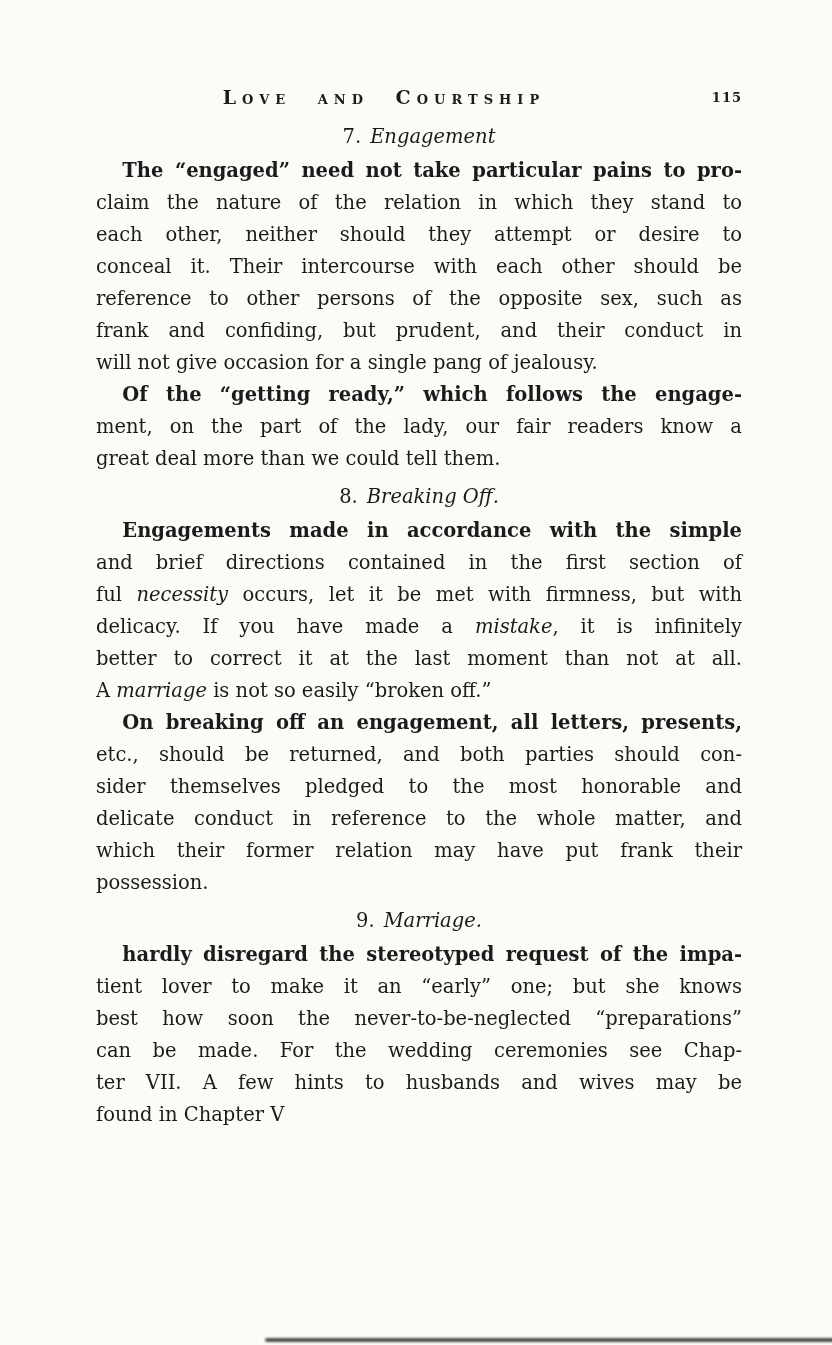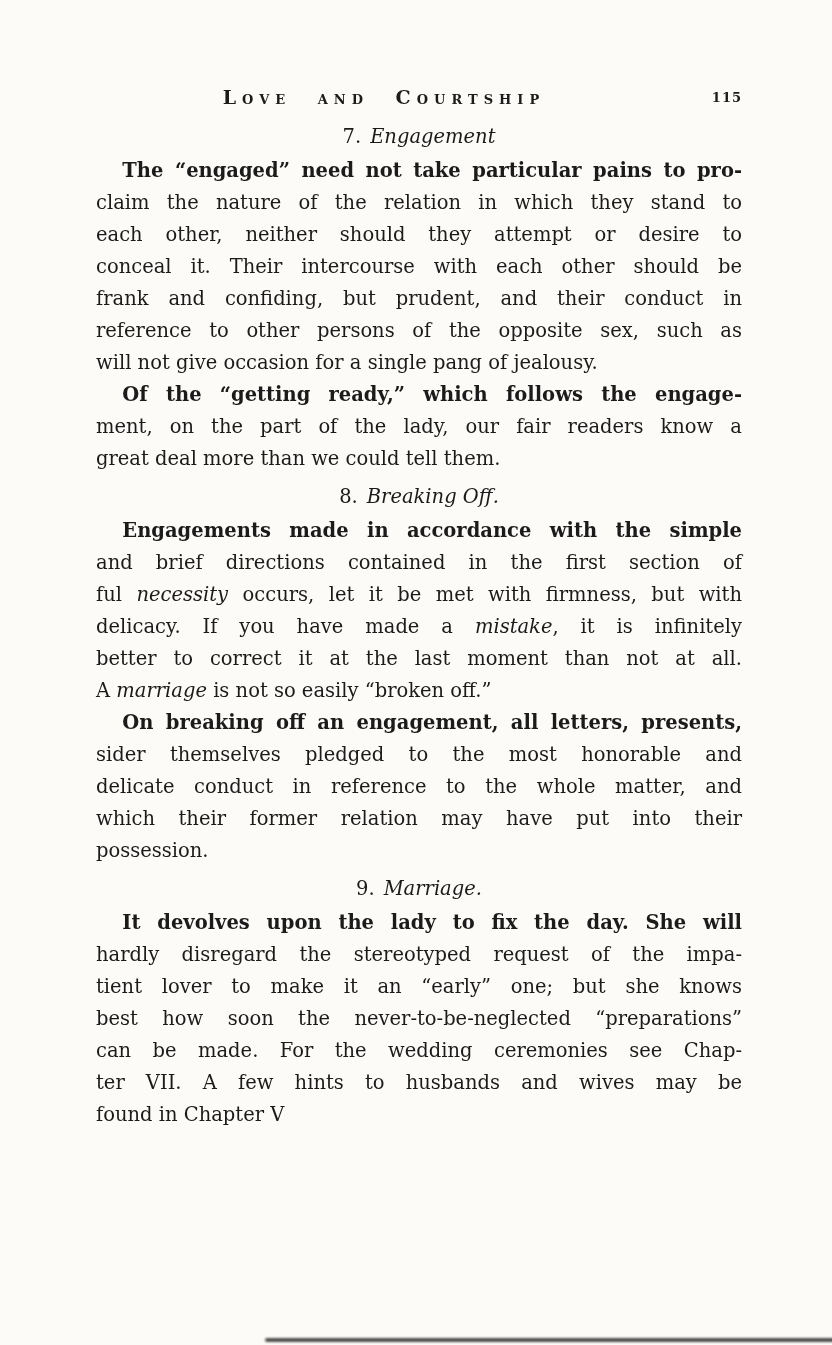--- a/index.html
+++ b/index.html
@@ -74,22 +74,22 @@
 
   <section>
     <div class="heading">
       <span class="num">7.</span><span class="it">Engagement</span>
     </div>
     <div class="para">
         <div class="line">The “engaged” need not take particular pains to pro-</div>
         <div class="line">claim the nature of the relation in which they stand to</div>
         <div class="line">each other, neither should they attempt or desire to</div>
         <div class="line">conceal it. Their intercourse with each other should be</div>
+        <div class="line">reference to other persons of the opposite sex, such as</div>
         <div class="line">frank and confiding, but prudent, and their conduct in</div>
-        <div class="line">reference to other persons of the opposite sex, such as</div>
         <div class="line">will not give occasion for a single pang of jealousy.</div>
       </div>
     <div class="para">
         <div class="line">Of the “getting ready,” which follows the engage-</div>
         <div class="line">ment, on the part of the lady, our fair readers know a</div>
         <div class="line">great deal more than we could tell them.</div>
       </div>
   </section>
 
   <section>
@@ -99,33 +99,33 @@
     <div class="para">
         <div class="line">Engagements made in accordance with the simple</div>
         <div class="line">and brief directions contained in the first section of</div>
         <div class="line"><span>ful </span><span class="it">necessity</span><span> occurs, let it be met with firmness, but with</span></div>
         <div class="line"><span>delicacy. If you have made a </span><span class="it">mistake</span><span>, it is infinitely</span></div>
         <div class="line">better to correct it at the last moment than not at all.</div>
         <div class="line"><span>A </span><span class="it">marriage</span><span> is not so easily “broken off.”</span></div>
       </div>
     <div class="para">
         <div class="line">On breaking off an engagement, all letters, presents,</div>
+        <div class="line">etc., should be returned, and both parties should con-</div>
         <div class="line">sider themselves pledged to the most honorable and</div>
         <div class="line">delicate conduct in reference to the whole matter, and</div>
-        <div class="line">which their former relation may have put into their</div>
+        <div class="line">which their former relation may have put frank their</div>
         <div class="line">possession.</div>
       </div>
   </section>
 
   <section>
     <div class="heading">
       <span class="num">9.</span><span class="it">Marriage.</span>
     </div>
     <div class="para">
-        <div class="line">It devolves upon the lady to fix the day. She will</div>
         <div class="line">hardly disregard the stereotyped request of the impa-</div>
         <div class="line">tient lover to make it an “early” one; but she knows</div>
         <div class="line">best how soon the never-to-be-neglected “preparations”</div>
         <div class="line">can be made. For the wedding ceremonies see Chap-</div>
         <div class="line">ter VII. A few hints to husbands and wives may be</div>
         <div class="line">found in Chapter V</div>
       </div>
   </section>
 
   <div class="scan-edge"></div>

